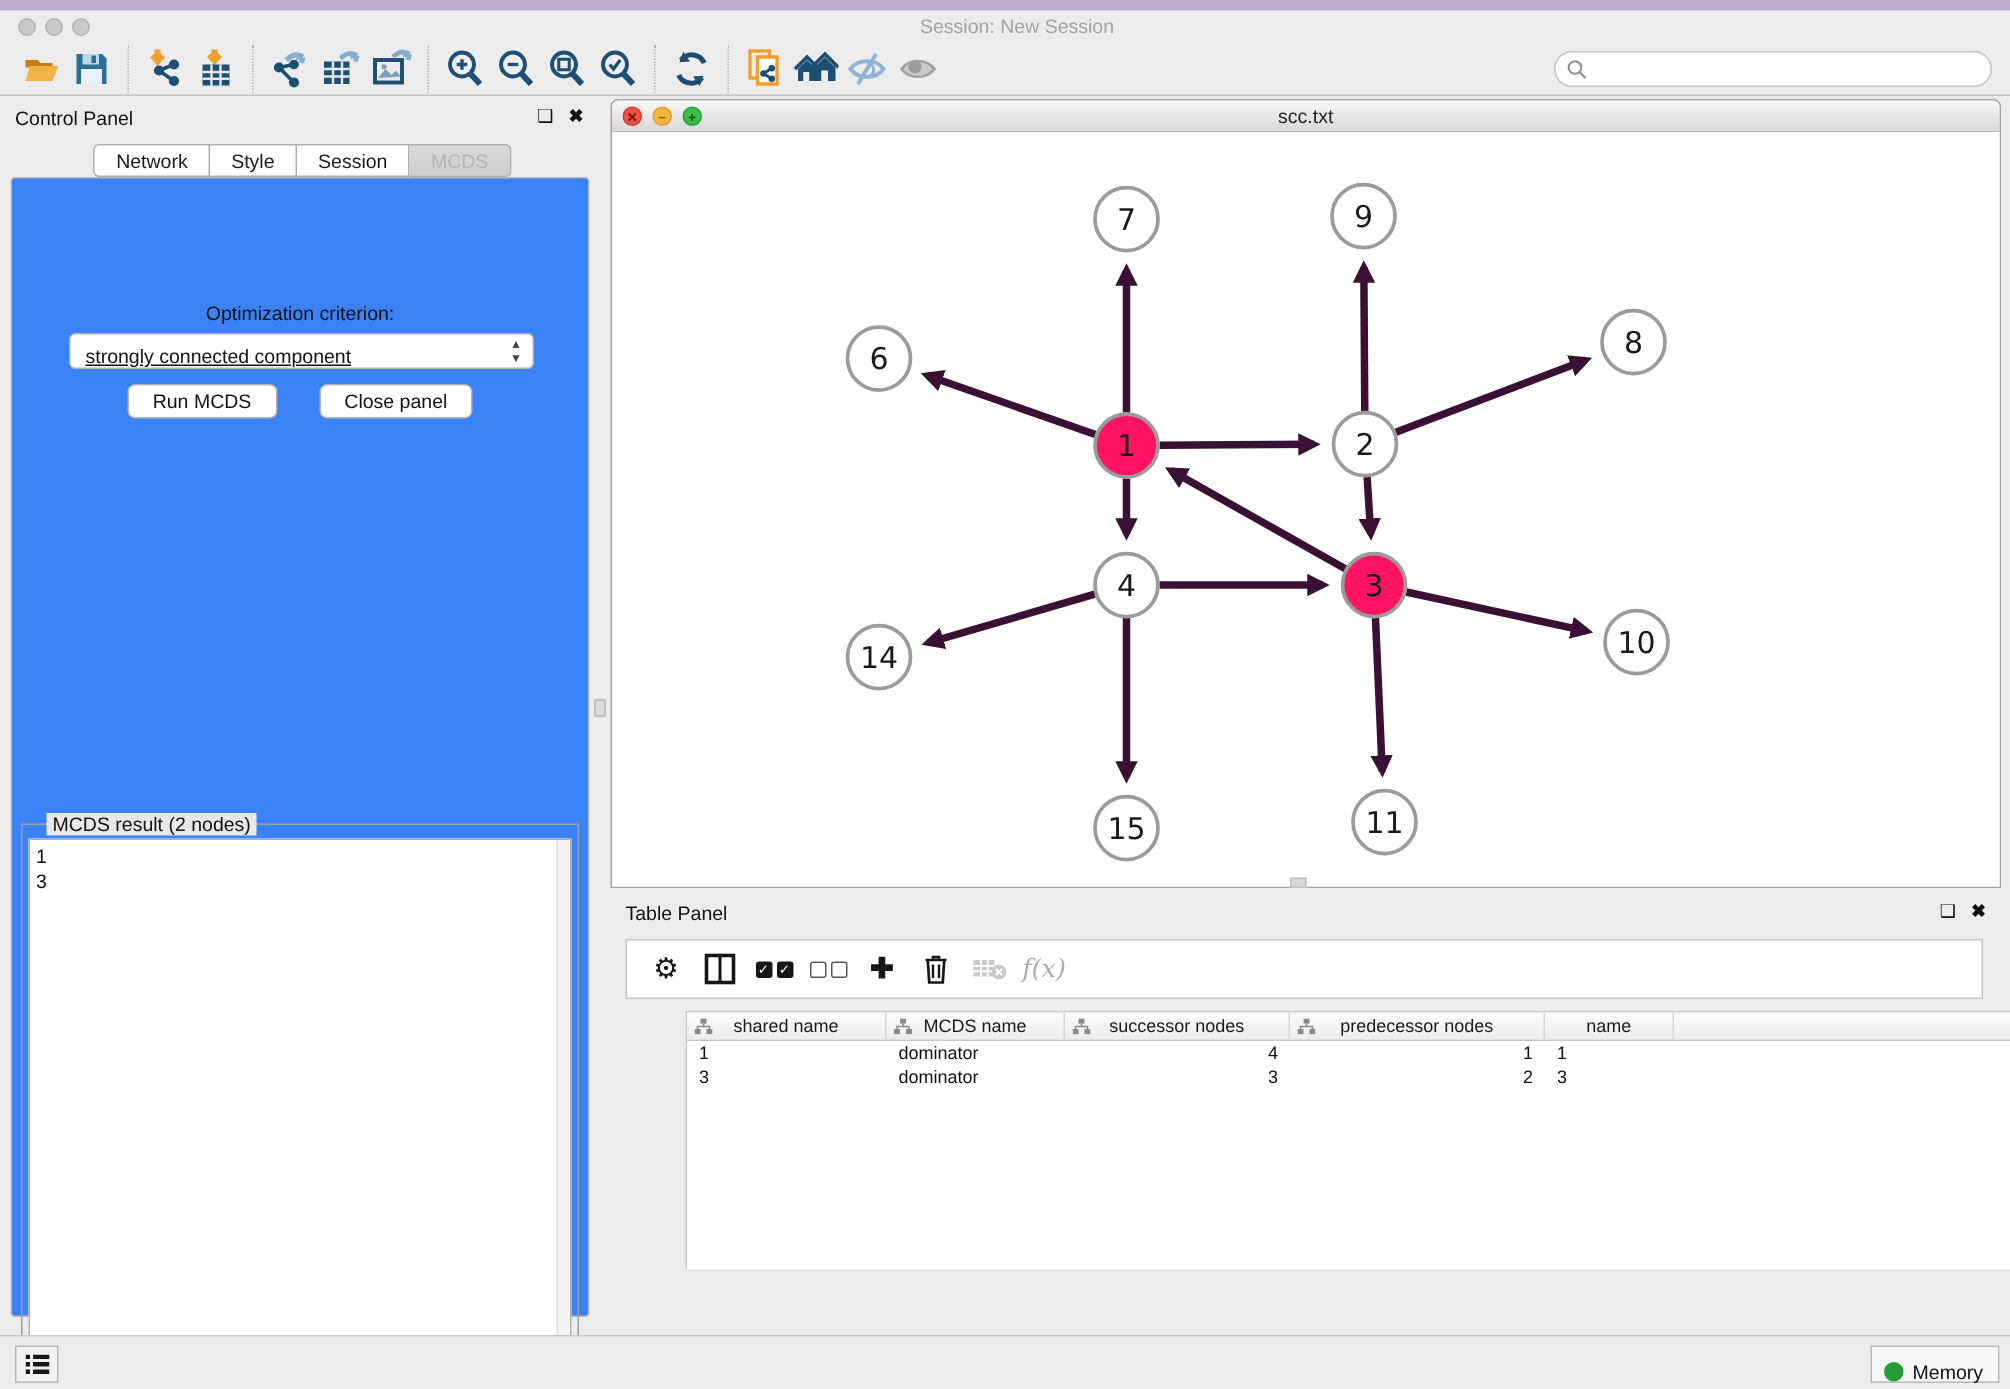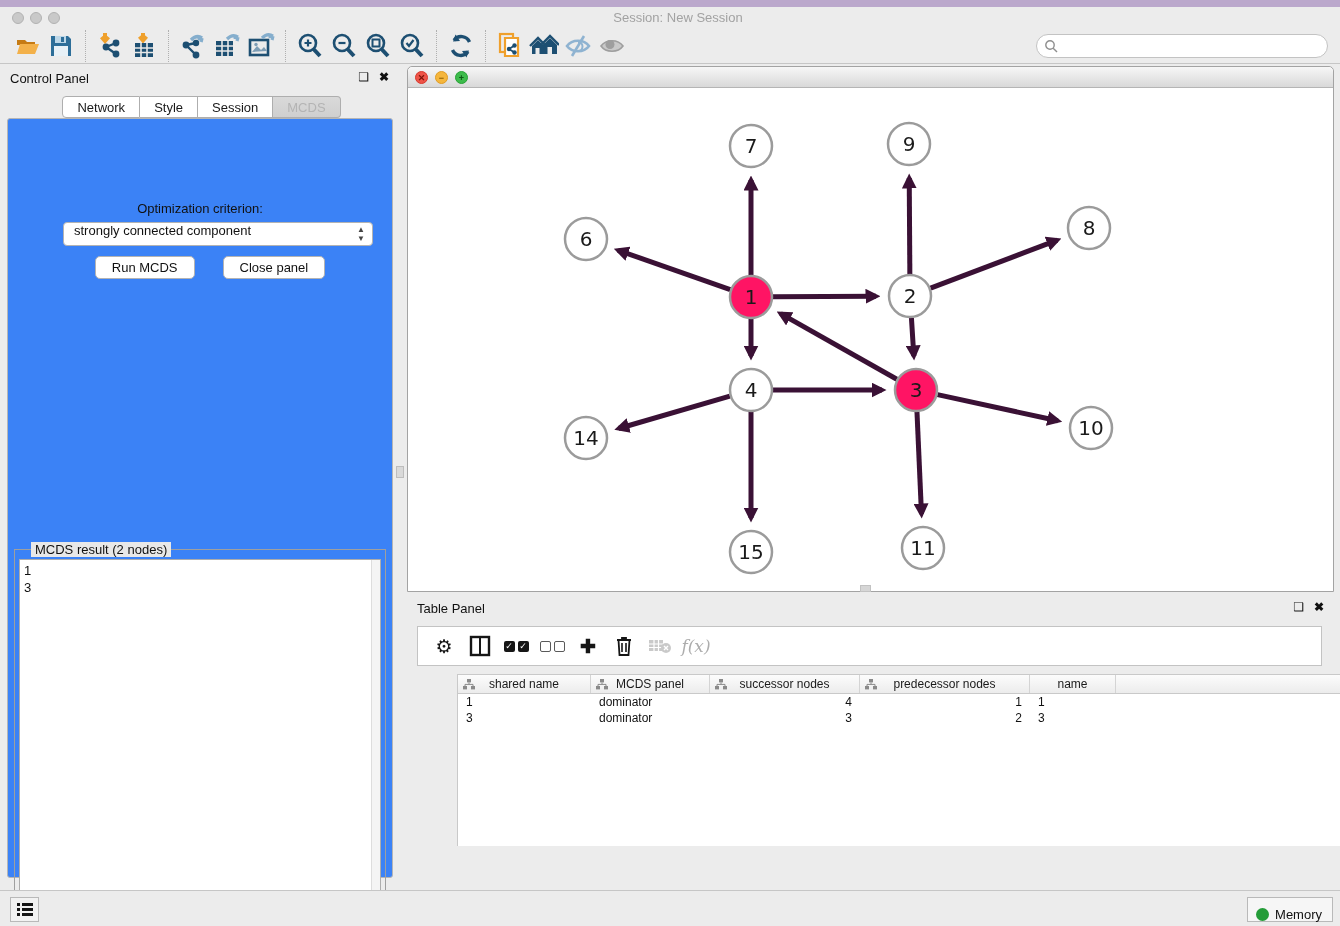--- a/index.html
+++ b/index.html
@@ -31,26 +31,26 @@
   .float-btn, .close-btn { position:absolute; top:7px; font-size:12px; color:#111; line-height:12px; }
   .cp-tabs { position:absolute; left:0; top:32px; width:100%; display:flex; justify-content:center; z-index:3; }
   .tabbtn { height:22px; padding:0 14px; background:#fff; border:1px solid #aeaeae; border-left:none;
             font-size:13px; color:#1a1a1a; display:flex; align-items:center; }
   .tabbtn:first-child { border-left:1px solid #aeaeae; border-radius:4px 0 0 4px; }
   .tabbtn:last-child { border-radius:0 4px 4px 0; }
   .tabbtn.seltab { background:linear-gradient(#d9d9d9,#cfcfcf); color:#b4b4b4; }
   .cp-content { position:absolute; left:7px; top:54px; width:386px; height:760px; background:#3b82f6;
                 border:1px solid #b5b5b5; border-radius:3px; }
   .opt-label { position:absolute; left:0; width:100%; top:82px; text-align:center; font-size:13px; color:#111; }
-  .dropdown { position:absolute; left:55px; top:103px; width:310px; height:24px; background:#fff;
+  .dropdown { position:absolute; left:38px; top:103px; width:310px; height:24px; background:#fff;
               border:1px solid #b3b3b3; border-radius:4px; font-size:13px; color:#111;
-              display:flex; align-items:flex-start; padding-left:10px; }
+              display:flex; align-items:flex-end; padding-left:10px;text-decoration:underline; }
   .dd-arrows { position:absolute; right:7px; top:2px; display:flex; flex-direction:column; line-height:9px;
                font-size:8px; color:#444; }
-  .cp-buttons { position:absolute; left:10px; top:137px; width:100%; display:flex; justify-content:center; gap:28px; }
+  .cp-buttons { position:absolute; left:0; top:137px; width:100%; display:flex; justify-content:center; gap:28px; }
   .pushbtn { height:23px; padding:0 16px; background:#fff; border:1px solid #b3b3b3; border-radius:5px;
              font-size:13px; color:#111; display:flex; align-items:center; }
   .result-group { position:absolute; left:6px; top:430px; width:372px; height:382px;
                   border:1px solid #9f9f9f; }
   .result-legend { position:absolute; left:16px; top:-8px; background:#e8e8e8; padding:0 4px; font-size:13px; color:#111; }
   .result-area { position:absolute; left:4px; top:9px; right:4px; bottom:4px; background:#fff;
                  border:1px solid #adadad; font-size:13px; color:#111; padding:2px 4px; line-height:17px; }
   .result-scroll { position:absolute; right:0; top:0; bottom:0; width:9px; background:#f4f4f4; border-left:1px solid #ddd; }
 
   
@@ -291,20 +291,21 @@
     </div>
   </div>
 </div>
 <div class="vsplit-handle"></div>
 
 <div class="netwin">
   <div class="net-titlebar">
     <span class="tl tl-red">✕</span>
     <span class="tl tl-yel">−</span>
     <span class="tl tl-grn">+</span>
+    <div class="net-title">scc.txt</div>
   </div>
   <div class="net-canvas">
     <svg id="graph-svg" width="925" height="503">
         <defs>
           <marker id="arw" viewBox="0 0 10 10" refX="7" refY="5" markerWidth="3" markerHeight="3" orient="auto">
             <path d="M0,0 L10,5 L0,10 z" fill="#3a1135"></path>
           </marker>
         </defs>
         <line x1="343" y1="187" x2="343" y2="92" stroke="#3a1135" stroke-width="5" marker-end="url(#arw)"></line>
         <line x1="322.2449403778676" y1="201.7042820722201" x2="210.07600123420463" y2="162.27520043384163" stroke="#3a1135" stroke-width="5" marker-end="url(#arw)"></line>
@@ -411,21 +412,21 @@
           </svg>
         <span>shared name</span>
       </div>
       <div class="th c1">
         <svg class="hier" width="12" height="11" viewBox="0 0 12 11">
             <rect x="4" y="0" width="4" height="3.4" fill="#8a8a8a"></rect>
             <rect x="0" y="7" width="4" height="3.4" fill="#8a8a8a"></rect>
             <rect x="8" y="7" width="4" height="3.4" fill="#8a8a8a"></rect>
             <path d="M6 3.4 v2 M2 7 v-1.6 h8 V7" stroke="#8a8a8a" fill="none"></path>
           </svg>
-        <span>MCDS panel</span>
+        <span>MCDS name</span>
       </div>
       <div class="th c2">
         <svg class="hier" width="12" height="11" viewBox="0 0 12 11">
             <rect x="4" y="0" width="4" height="3.4" fill="#8a8a8a"></rect>
             <rect x="0" y="7" width="4" height="3.4" fill="#8a8a8a"></rect>
             <rect x="8" y="7" width="4" height="3.4" fill="#8a8a8a"></rect>
             <path d="M6 3.4 v2 M2 7 v-1.6 h8 V7" stroke="#8a8a8a" fill="none"></path>
           </svg>
         <span>successor nodes</span>
       </div>

